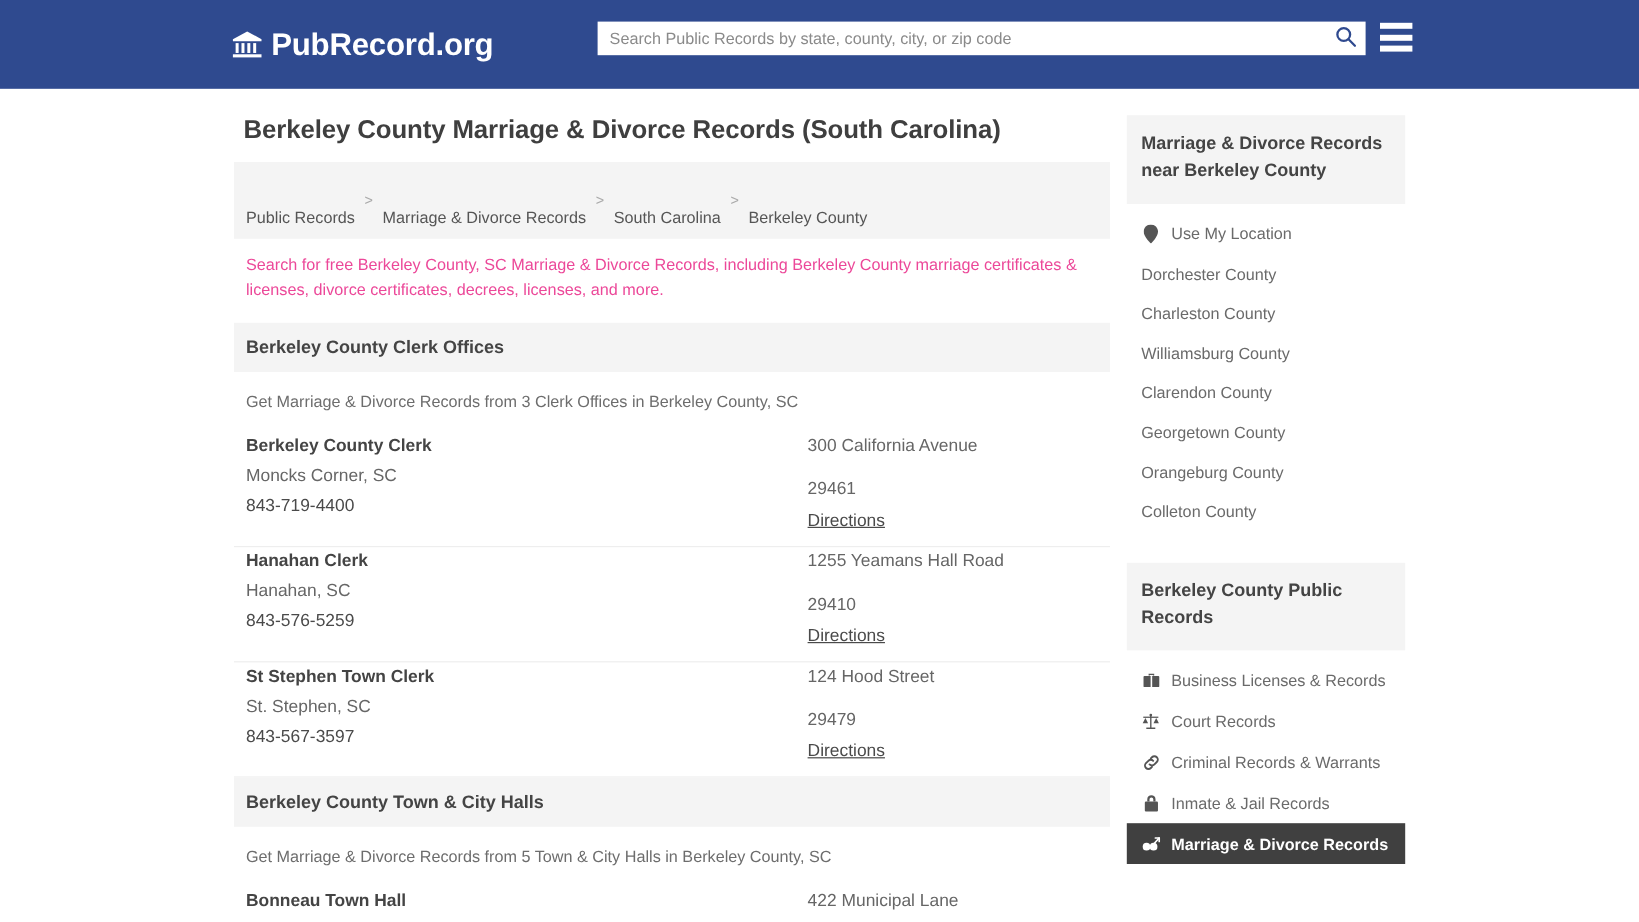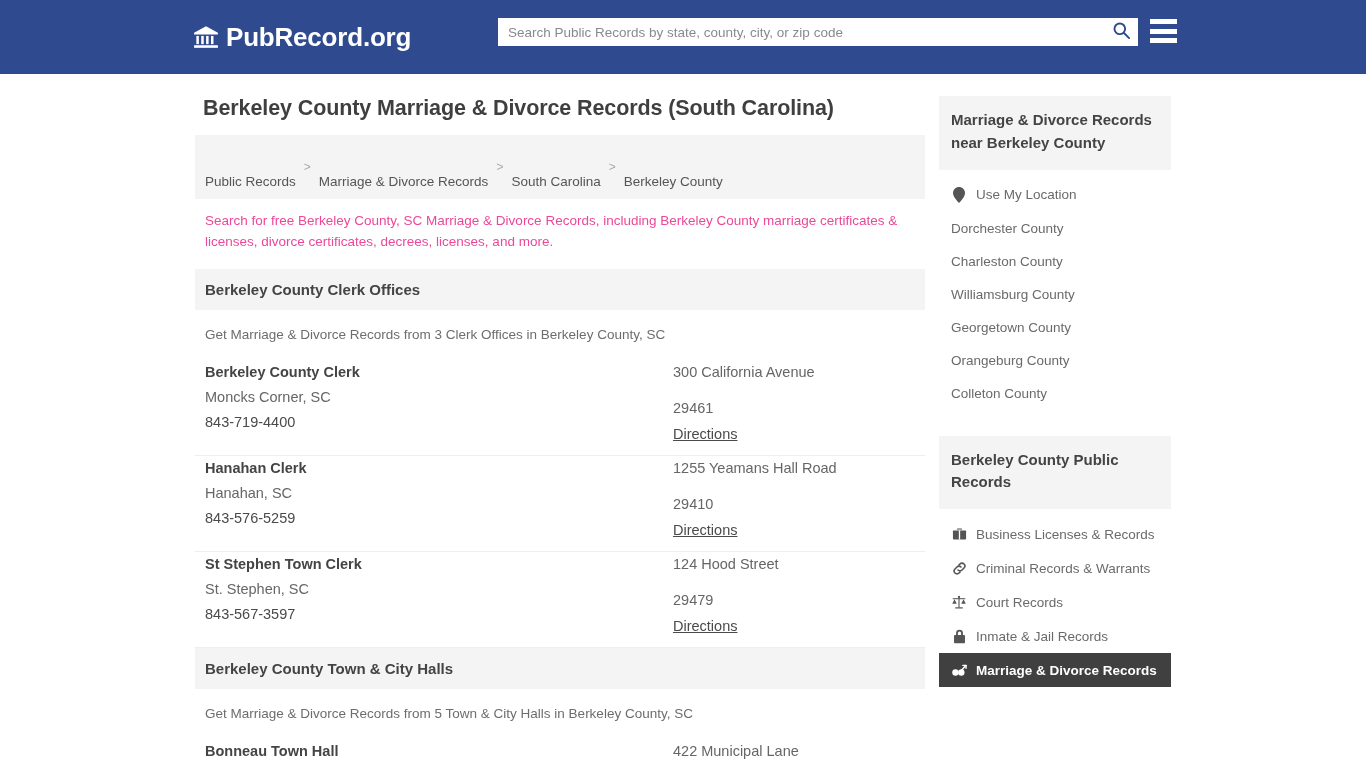--- a/index.html
+++ b/index.html
@@ -348,20 +348,23 @@
         <div class="side-item">
           <span>Dorchester County</span>
         </div>
         <div class="side-item">
           <span>Charleston County</span>
         </div>
         <div class="side-item">
           <span>Williamsburg County</span>
         </div>
         <div class="side-item">
+          <span>Clarendon County</span>
+        </div>
+        <div class="side-item">
           <span>Georgetown County</span>
         </div>
         <div class="side-item">
           <span>Orangeburg County</span>
         </div>
         <div class="side-item">
           <span>Colleton County</span>
         </div>
       </div>
 
@@ -372,48 +375,48 @@
 
         <div class="side-item">
           <span class="ic">
             <svg width="15" height="15" viewBox="0 0 16 16" fill="#555555">
               <path d="M5.5 1.6h5V3h-1.2v-.3H6.7V3H5.5z"></path>
               <rect x="1" y="3.6" width="14" height="9.8" rx="0.8"></rect>
               <rect x="7.3" y="3.6" width="1.4" height="9.8" fill="#ffffff"></rect>
             </svg>
           </span>
           <span>Business Licenses &amp; Records</span>
-        </div>
-
-        <div class="side-item">
-          <span class="ic">
-            <svg width="15" height="15" viewBox="0 0 16 16" fill="none" stroke="#555555" stroke-width="1.7" stroke-linecap="round">
-              <path d="M6.4 9.6a3 3 0 0 0 4.3 0l2.1-2.1a3 3 0 0 0-4.3-4.3l-1 1"></path>
-              <path d="M9.6 6.4a3 3 0 0 0-4.3 0L3.2 8.5a3 3 0 0 0 4.3 4.3l1-1"></path>
-            </svg>
-          </span>
-          <span>Criminal Records &amp; Warrants</span>
         </div>
 
         <div class="side-item">
           <span class="ic">
             <svg width="16" height="15" viewBox="0 0 16 16" fill="#555555">
               <rect x="7.4" y="2.3" width="1.2" height="11.2"></rect>
               <rect x="4" y="13.1" width="8" height="1.3"></rect>
               <rect x="1.3" y="3.4" width="13.4" height="1.1"></rect>
               <circle cx="8" cy="2" r="1.2"></circle>
               <path d="M3.2 4.6 L5.6 9.2 H0.8 Z"></path>
               <path d="M12.8 4.6 L15.2 9.2 H10.4 Z"></path>
             </svg>
           </span>
           <span>Court Records</span>
         </div>
 
         <div class="side-item">
           <span class="ic">
+            <svg width="15" height="15" viewBox="0 0 16 16" fill="none" stroke="#555555" stroke-width="1.7" stroke-linecap="round">
+              <path d="M6.4 9.6a3 3 0 0 0 4.3 0l2.1-2.1a3 3 0 0 0-4.3-4.3l-1 1"></path>
+              <path d="M9.6 6.4a3 3 0 0 0-4.3 0L3.2 8.5a3 3 0 0 0 4.3 4.3l1-1"></path>
+            </svg>
+          </span>
+          <span>Criminal Records &amp; Warrants</span>
+        </div>
+
+        <div class="side-item">
+          <span class="ic">
             <svg width="13" height="15" viewBox="0 0 14 16" fill="#555555">
               <path d="M7 0.6A3.7 3.7 0 0 0 3.3 4.3V6.4h2V4.3a1.7 1.7 0 1 1 3.4 0V6.4h2V4.3A3.7 3.7 0 0 0 7 .6z"></path>
               <rect x="1.1" y="6.4" width="11.8" height="8.9" rx="1"></rect>
             </svg>
           </span>
           <span>Inmate &amp; Jail Records</span>
         </div>
 
         <div class="side-item highlight">
           <span class="ic">

